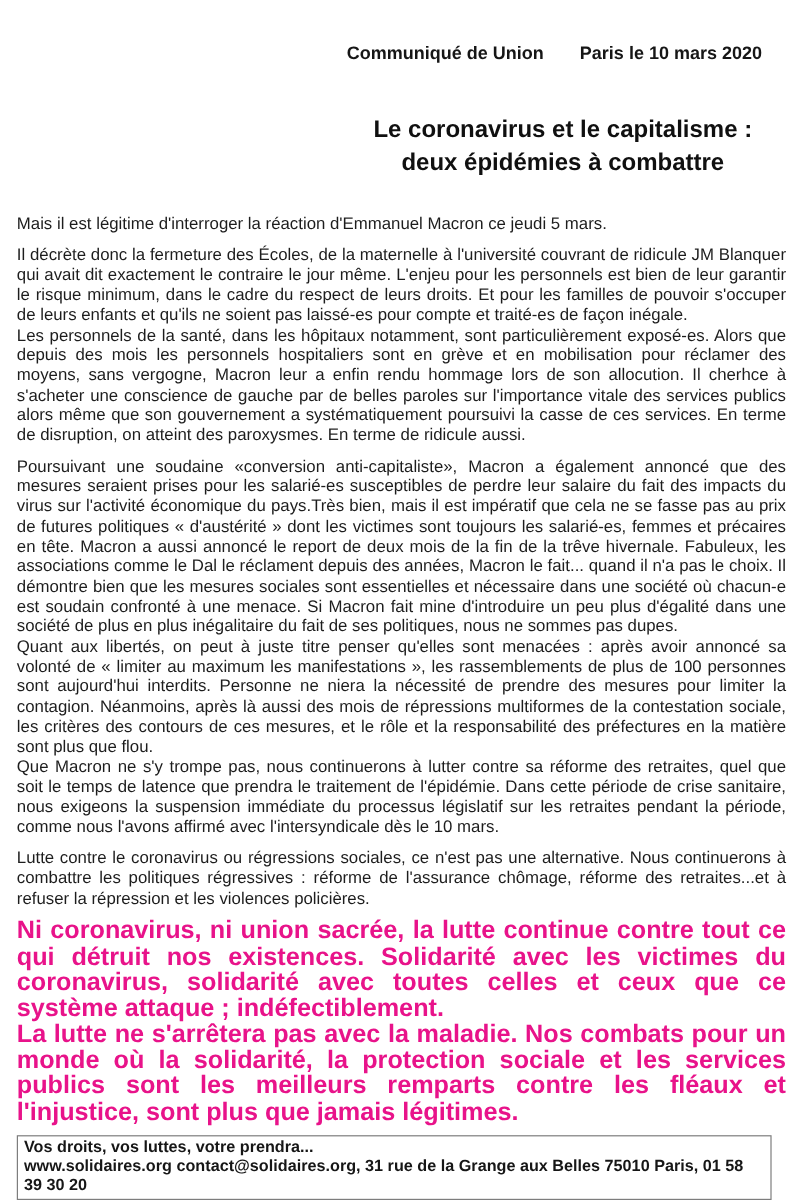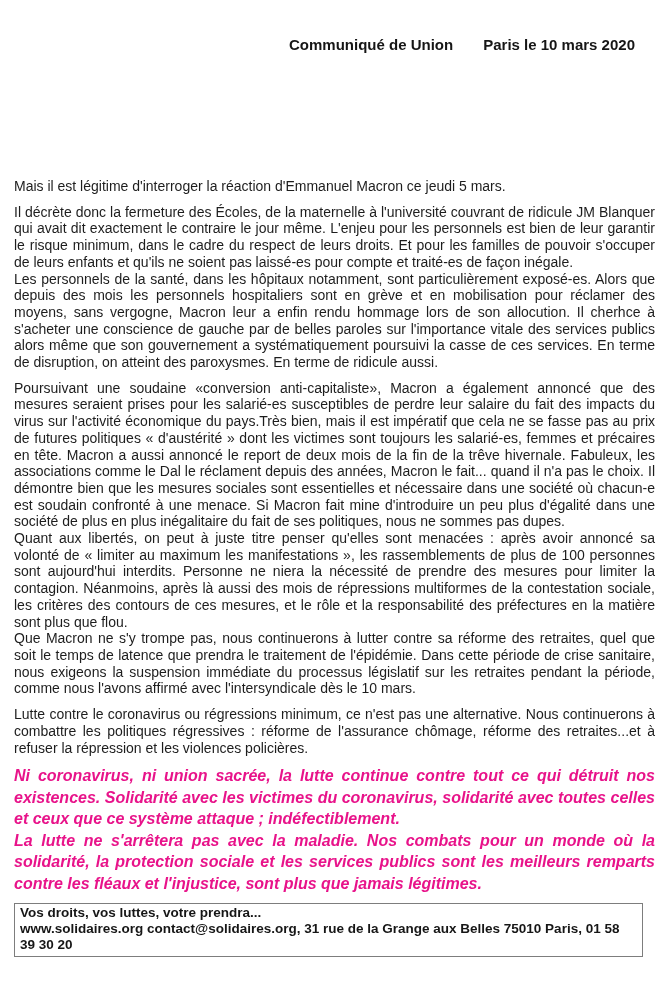--- a/index.html
+++ b/index.html
@@ -53,23 +53,22 @@
   }
 
   
   .content { margin:6px 13px 0 14px; }
   .para { margin:0 0 9px 0; font-size:14px; line-height:16.7px; }
   .para .tline { text-align:justify; }
   .manifesto { margin-top:9px; margin-bottom:0; }
   .manifesto .tline {
     color:var(--pink,#e8138a);
     font-weight:bold;
-    font-size:16px; line-height:21.5px;
+    font-size:21px; line-height:21.5px;
     text-align:justify;
-    font-style:italic;
   }
 
   
   .footer-box {
     margin:9px 25px 0 14px;
     border:1px solid #7d7d7d;
     padding:1px 5px 3px 5px;
     font-weight:bold; font-size:13.5px; line-height:16px;
     color:#161616;
   }
@@ -79,38 +78,42 @@
 
 <div class="page">
 
   <header class="header">
 
     <div class="header-right">
       <div class="header-meta">
         <span>Communiqué de Union</span>
         <span>Paris le 10 mars 2020</span>
       </div>
+      <h1 class="doc-title">
+        <div>Le coronavirus et le capitalisme :</div>
+        <div>deux épidémies à combattre</div>
+      </h1>
     </div>
   </header>
 
   <main class="content">
     <section class="para">
         <div class="tline">Mais il est légitime d'interroger la réaction d'Emmanuel Macron ce jeudi 5 mars.</div>
       </section>
     <section class="para">
         <div class="tline">Il décrète donc la fermeture des Écoles, de la maternelle à l'université couvrant de ridicule JM Blanquer qui avait dit exactement le contraire le jour même. L'enjeu pour les personnels est bien de leur garantir le risque minimum, dans le cadre du respect de leurs droits.  Et pour les familles de pouvoir s'occuper de leurs enfants et qu'ils ne soient pas laissé-es pour compte et traité-es de façon inégale.</div>
         <div class="tline">Les personnels de la santé, dans les hôpitaux notamment, sont particulièrement exposé-es. Alors que depuis des mois les personnels hospitaliers sont en grève et en mobilisation pour réclamer des moyens, sans vergogne, Macron leur a enfin rendu hommage lors de son allocution. Il cherhce à s'acheter une conscience de gauche par de belles paroles sur l'importance vitale des services publics alors même que son gouvernement a systématiquement poursuivi la casse de ces services. En terme de disruption, on atteint des paroxysmes. En terme de ridicule aussi.</div>
       </section>
     <section class="para">
         <div class="tline">Poursuivant une soudaine «conversion anti-capitaliste», Macron a également annoncé que des mesures seraient prises pour les salarié-es susceptibles de perdre leur salaire du fait des impacts du virus sur l'activité économique du pays.Très bien, mais il est impératif que cela ne se fasse pas au prix de futures politiques « d'austérité » dont les victimes sont toujours les salarié-es, femmes et précaires en tête. Macron a aussi annoncé le report de deux mois de la fin de la trêve hivernale. Fabuleux, les associations comme le Dal le réclament depuis des années, Macron le fait... quand il n'a pas le choix. Il démontre bien que les mesures sociales sont essentielles et nécessaire dans une société où chacun-e est soudain confronté à une menace. Si Macron fait mine d'introduire un peu plus d'égalité dans une société de plus en plus inégalitaire du fait de ses politiques, nous ne sommes pas dupes.</div>
         <div class="tline">Quant aux libertés, on peut à juste titre penser qu'elles sont menacées : après avoir annoncé sa volonté de « limiter au maximum les manifestations », les rassemblements de plus de 100 personnes sont aujourd'hui interdits. Personne ne niera la nécessité de prendre des mesures pour limiter la contagion. Néanmoins, après là aussi des mois de répressions multiformes de la contestation sociale, les critères des contours de ces mesures, et le rôle et la responsabilité des préfectures en la matière sont plus que flou.</div>
         <div class="tline">Que Macron ne s'y trompe pas, nous continuerons à lutter contre sa réforme des retraites, quel que soit le temps de latence que prendra le traitement de l'épidémie. Dans cette période de crise sanitaire, nous exigeons la suspension immédiate du processus législatif sur les retraites pendant la période, comme nous l'avons affirmé avec l'intersyndicale dès le 10 mars.</div>
       </section>
     <section class="para">
-        <div class="tline">Lutte contre le coronavirus ou régressions minimum, ce n'est pas une alternative. Nous continuerons à combattre les politiques régressives : réforme de l'assurance chômage, réforme des retraites...et à refuser la répression et les violences policières.</div>
+        <div class="tline">Lutte contre le coronavirus ou régressions sociales, ce n'est pas une alternative. Nous continuerons à combattre les politiques régressives : réforme de l'assurance chômage, réforme des retraites...et à refuser la répression et les violences policières.</div>
       </section>
     <section class="para manifesto">
         <div class="tline">Ni coronavirus, ni union sacrée, la lutte continue contre tout ce qui détruit nos existences. Solidarité avec les victimes du coronavirus, solidarité avec toutes celles et ceux que ce système attaque ; indéfectiblement.</div>
         <div class="tline">La lutte ne s'arrêtera pas avec la maladie. Nos combats pour un monde où la solidarité, la protection sociale et les services publics sont les meilleurs remparts contre les fléaux et l'injustice, sont plus que jamais légitimes.</div>
       </section>
   </main>
 
   <footer class="footer-box">
     <div>Vos droits, vos luttes, votre prendra...</div>
     <div>www.solidaires.org contact@solidaires.org, 31 rue de la Grange aux Belles 75010 Paris, 01 58 39 30 20</div>

